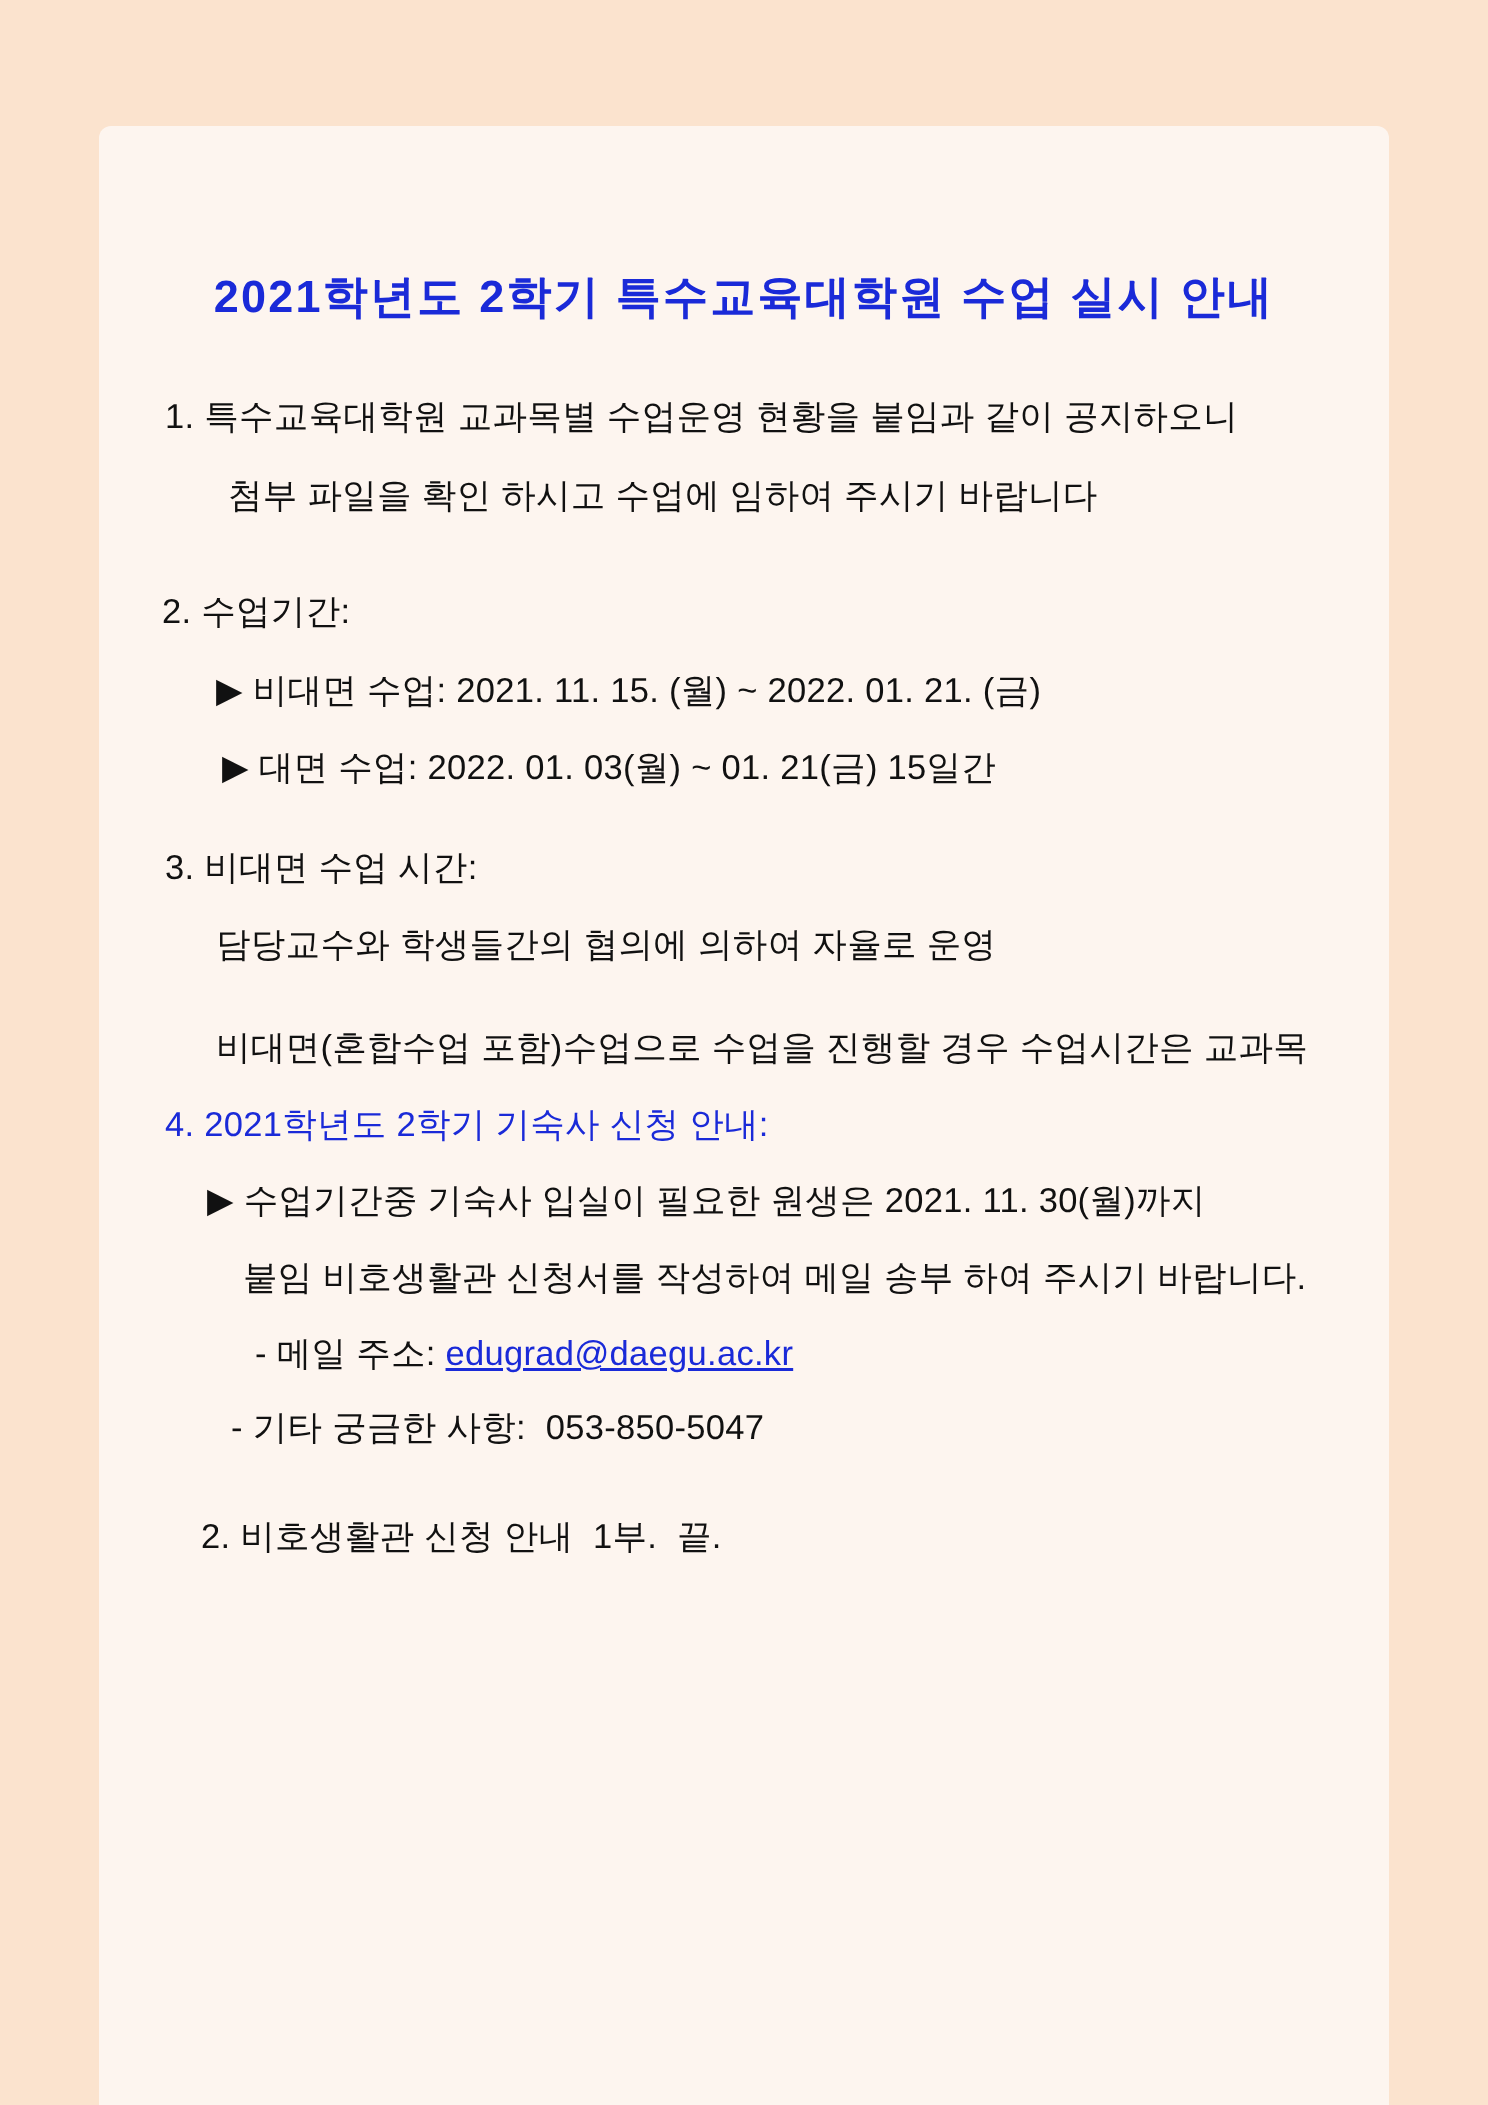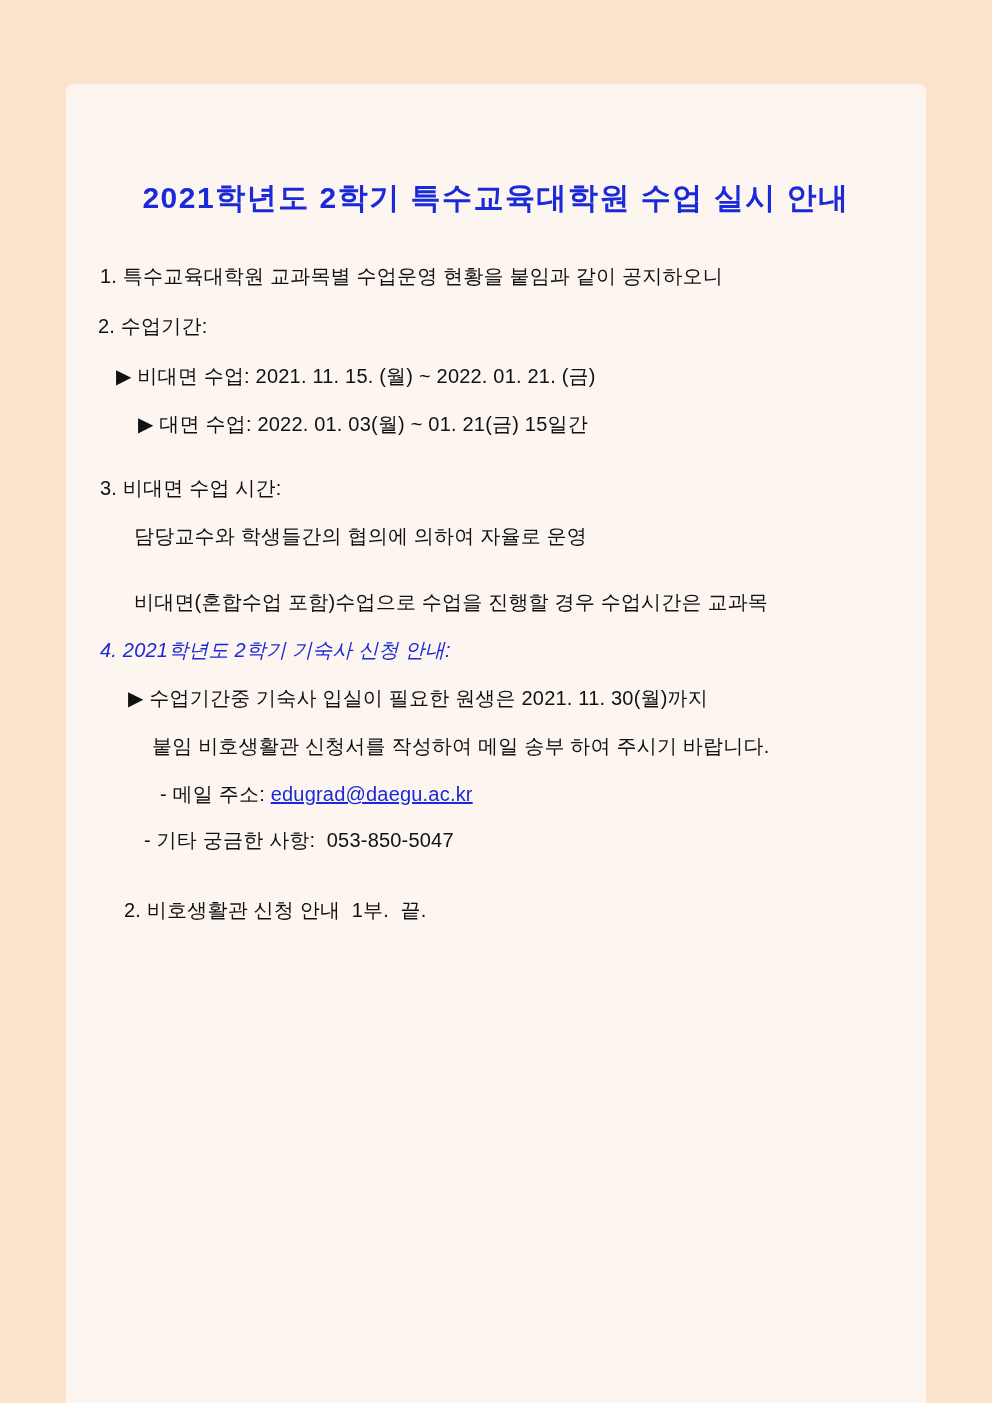--- a/index.html
+++ b/index.html
@@ -30,43 +30,43 @@
     top: 94px;
     width: 100%;
     text-align: center;
     color: #1a2ad8;
     font-size: 30px;
     font-weight: bold;
     letter-spacing: 1.5px;
   }
   .body {
     position: absolute;
-    left: 4px;
+    left: 14px;
     top: 182px;
     width: 100%;
     box-sizing: border-box;
     padding: 0 26px 0 28px;
     color: #111111;
-    font-size: 20px;
+    font-size: 23px;
     line-height: 1.0;
   }
   .line {
     display: block;
     white-space: pre;
     letter-spacing: 0.2px;
   }
   .item-1 { margin-left: 2px; margin-bottom: 30px; }
   .item-1b { margin-left: 44px; margin-bottom: 54px; }
   .item-2 { margin-bottom: 30px; }
-  .bullet { margin-left: 18px; margin-bottom: 28px; }
+  .bullet { margin-left: 36px; margin-bottom: 28px; }
   .bullet2 { margin-left: 40px; margin-bottom: 44px; }
   .item-3 { margin-left: 2px; margin-bottom: 28px; }
   .item-3a { margin-left: 36px; margin-bottom: 28px; }
   .item-3b { margin-left: 36px; margin-bottom: 46px; }
-  .item-4 { margin-left: 2px; margin-bottom: 28px; color: #1a2ad8; font-style: italic; }
+  .item-4 { margin-left: 2px; margin-bottom: 28px; color: #1a2ad8; }
   .item-4a { margin-left: 30px; margin-bottom: 28px; }
   .item-4b { margin-left: 54px; margin-bottom: 28px; }
   .sub { margin-left: 62px; margin-bottom: 26px; }
   .sub2 { margin-left: 46px; margin-bottom: 50px; }
   .attach1 { margin-left: 0px; margin-bottom: 6px; }
   .attach2 { margin-left: 26px; }
   .mail-link {
     color: #1a2ad8;
     text-decoration: underline;
   }
@@ -74,20 +74,21 @@
 </head>
 <body>
 
 <div class="page">
 
   <div class="title">2021학년도 2학기 특수교육대학원 수업 실시 안내</div>
 
   <div class="body">
 
     <span class="line item-1">1. 특수교육대학원 교과목별 수업운영 현황을 붙임과 같이 공지하오니</span>
+    <span class="line item-1b">첨부 파일을 확인 하시고 수업에 임하여 주시기 바랍니다</span>
 
     <span class="line item-2">2. 수업기간:</span>
     <span class="line bullet">▶ 비대면 수업: 2021. 11. 15. (월) ~ 2022. 01. 21. (금)</span>
     <span class="line bullet2">▶ 대면 수업: 2022. 01. 03(월) ~ 01. 21(금) 15일간</span>
 
     <span class="line item-3">3. 비대면 수업 시간:</span>
     <span class="line item-3b">담당교수와 학생들간의 협의에 의하여 자율로 운영</span>
     <span class="line item-3a">비대면(혼합수업 포함)수업으로 수업을 진행할 경우 수업시간은 교과목</span>
 
     <span class="line item-4">4. 2021학년도 2학기 기숙사 신청 안내:</span>

